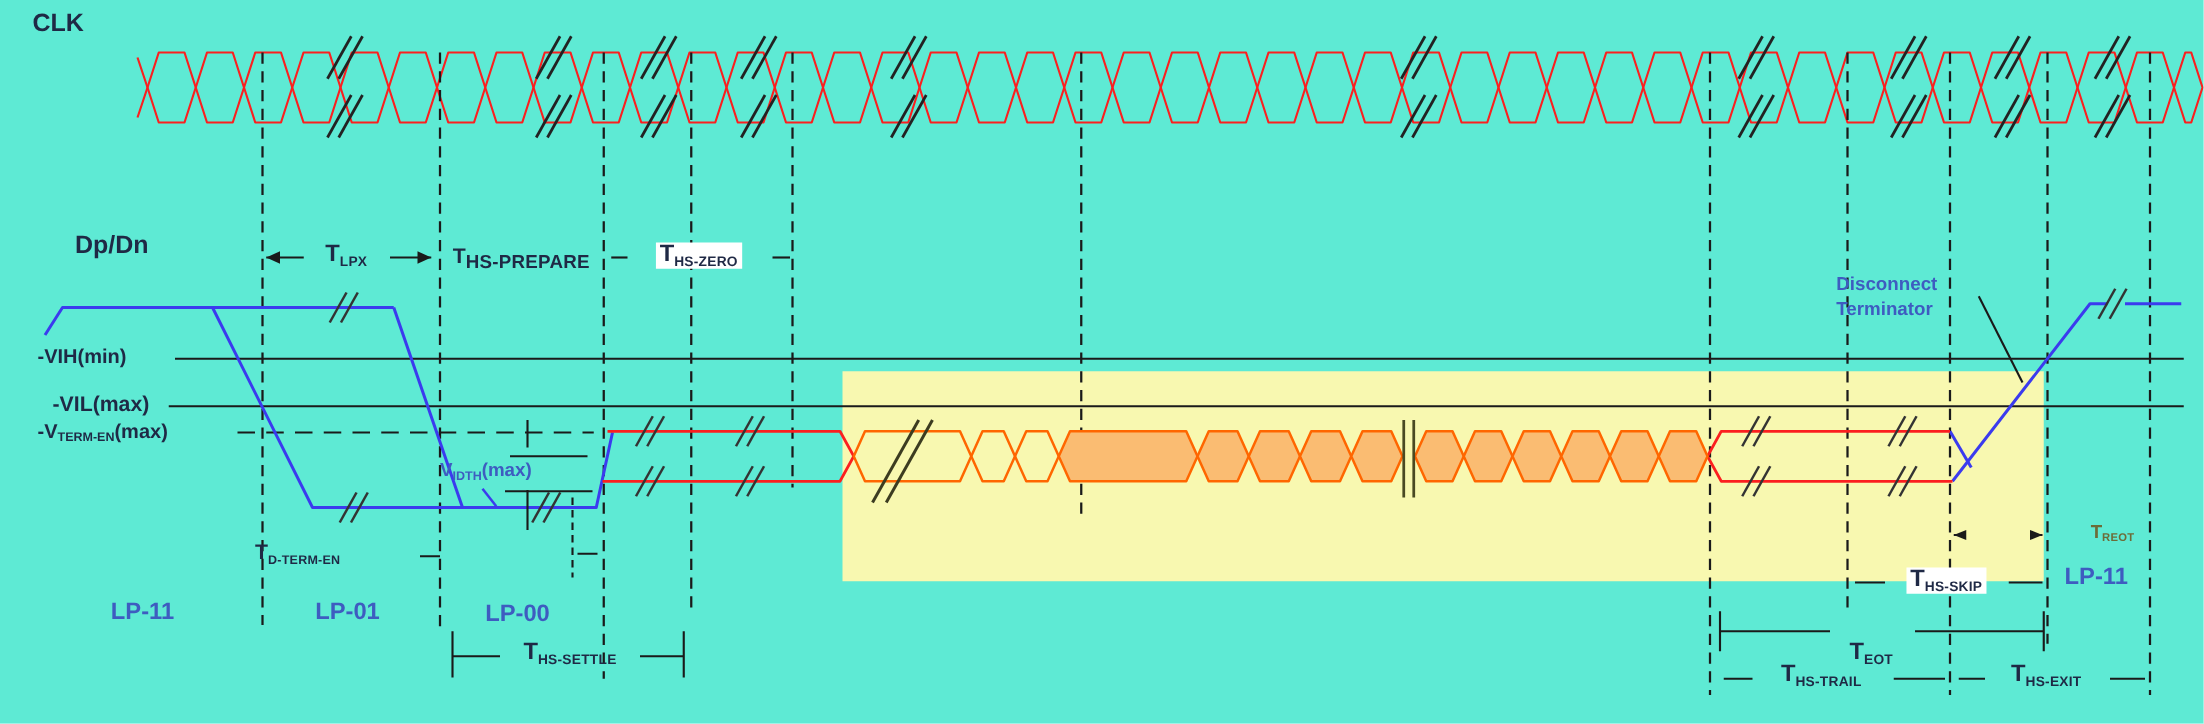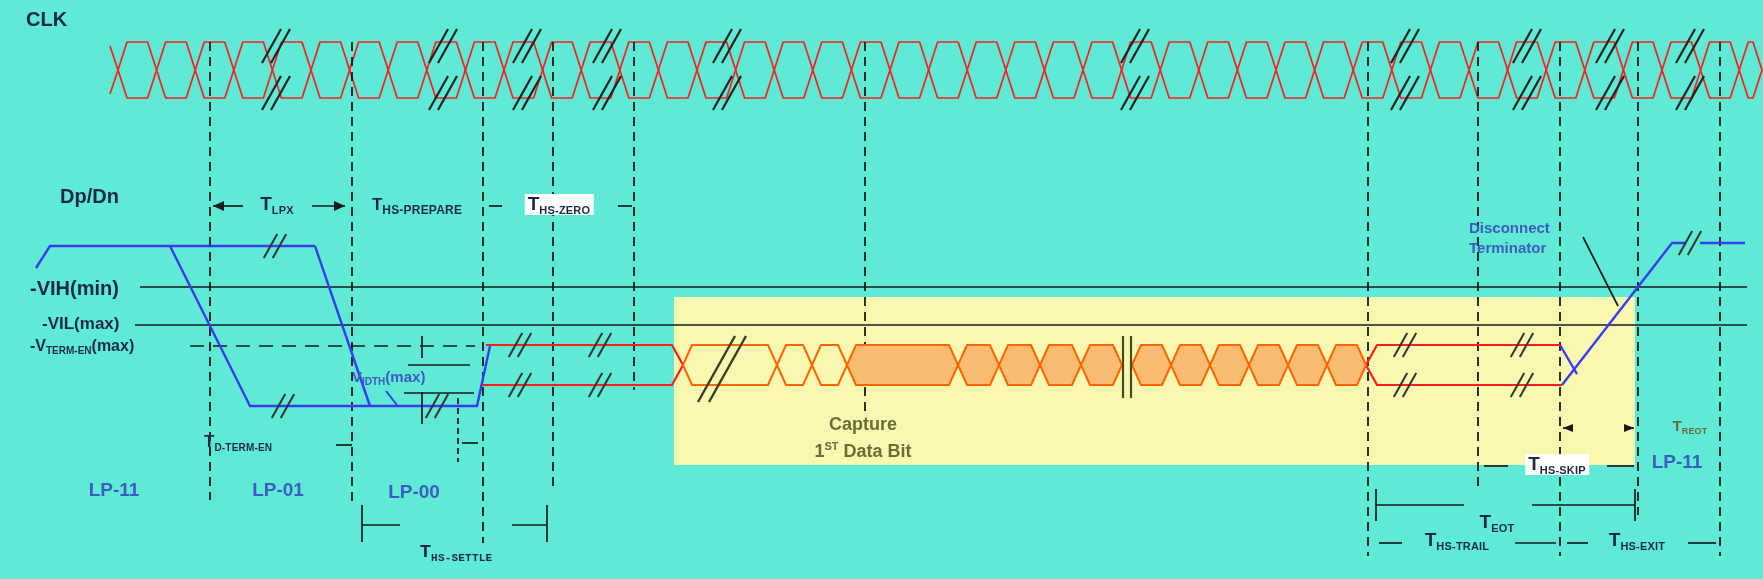--- a/index.html
+++ b/index.html
@@ -223,41 +223,37 @@
         <polygon points="213,206 224,201 224,211" fill="#1a1a1a"></polygon>
         <polygon points="345,206 334,201 334,211" fill="#1a1a1a"></polygon>
         <polygon points="1563,428 1573,424 1573,432" fill="#1a1a1a"></polygon>
         <polygon points="1634,428 1624,424 1624,432" fill="#1a1a1a"></polygon>
       </g>
     </svg>
 
   <div class="lbl" style="left:26px;top:8px;font-size:20px;">CLK</div>
   <div class="lbl" style="left:60px;top:185px;font-size:20px;">Dp/Dn</div>
 
-  <div class="lbl" style="left:30px;top:277px;font-size:20px;text-align:center;">-VIH(min)</div>
+  <div class="lbl" style="left:30px;top:277px;font-size:16px;text-align:center;">-VIH(min)</div>
   <div class="lbl" style="left:42px;top:315px;font-size:17px;">-VIL(max)</div>
   <div class="lbl" style="left:30px;top:337px;font-size:16px;"><span>-V</span><span class="vsub">TERM-EN</span><span>(max)</span></div>
   <div class="lbl blue" style="left:352px;top:369px;font-size:15px;"><span>V</span><span class="vsub">IDTH</span><span>(</span><span>max</span><span>)</span></div>
 
   <div class="lbl ctr" style="left:277px;top:194px;"><span class="tmain">T</span><span class="tsub">LPX</span></div>
-  <div class="lbl ctr" style="left:417px;top:196px;"><span class="tmain" style="font-size:17px;">T</span><span class="tsub" style="font-size:12px;">HS-PREPARE</span></div>
+  <div class="lbl ctr" style="left:417px;top:196px;"><span class="tmain" style="font-size:17px;">T</span><span class="tsub" style="font-size:15px;">HS-PREPARE</span></div>
   <div class="lbl ctr whitebg" style="left:559px;top:194px;"><span class="tmain">T</span><span class="tsub">HS-ZERO</span></div>
   <div class="lbl" style="left:204px;top:433px;"><span class="tmain" style="font-size:17px;">T</span><span class="tsub" style="font-size:10px;">D-TERM-EN</span></div>
-  <div class="lbl ctr" style="left:456px;top:542px;font-family:Liberation Mono, monospace;"><span class="tmain">T</span><span class="tsub">HS-SETTLE</span></div>
+  <div class="lbl ctr" style="left:456px;top:512px;"><span class="tmain">T</span><span class="tsub">HS-SETTLE</span></div>
 
   <div class="lbl ctr blue" style="left:114px;top:480px;font-size:19px;">LP-11</div>
   <div class="lbl ctr blue" style="left:278px;top:480px;font-size:19px;">LP-01</div>
   <div class="lbl ctr blue" style="left:414px;top:482px;font-size:19px;">LP-00</div>
   <div class="lbl ctr blue" style="left:1677px;top:452px;font-size:19px;">LP-11</div>
 
 
-  <div class="lbl ctr olive" style="left:863px;top:413px;font-size:18px;font-weight:bold;text-align:center;line-height:22px;">
-    <div>Capture</div>
-    <div><span>1</span><span class="supst">ST</span><span> Data Bit</span></div>
-  </div>
 
   <div class="lbl blue" style="left:1469px;top:218px;font-size:15px;line-height:20px;">
     <div>Disconnect</div>
     <div>Terminator</div>
   </div>
 
   <div class="lbl ctr sm olive" style="left:1690px;top:417px;"><span class="tmain">T</span><span class="tsub">REOT</span></div>
   <div class="lbl ctr whitebg" style="left:1557px;top:454px;"><span class="tmain">T</span><span class="tsub">HS-SKIP</span></div>
   <div class="lbl ctr" style="left:1497px;top:492px;margin-top:20px;"><span class="tmain">T</span><span class="tsub">EOT</span></div>
   <div class="lbl ctr" style="left:1457px;top:530px;"><span class="tmain">T</span><span class="tsub">HS-TRAIL</span></div>

